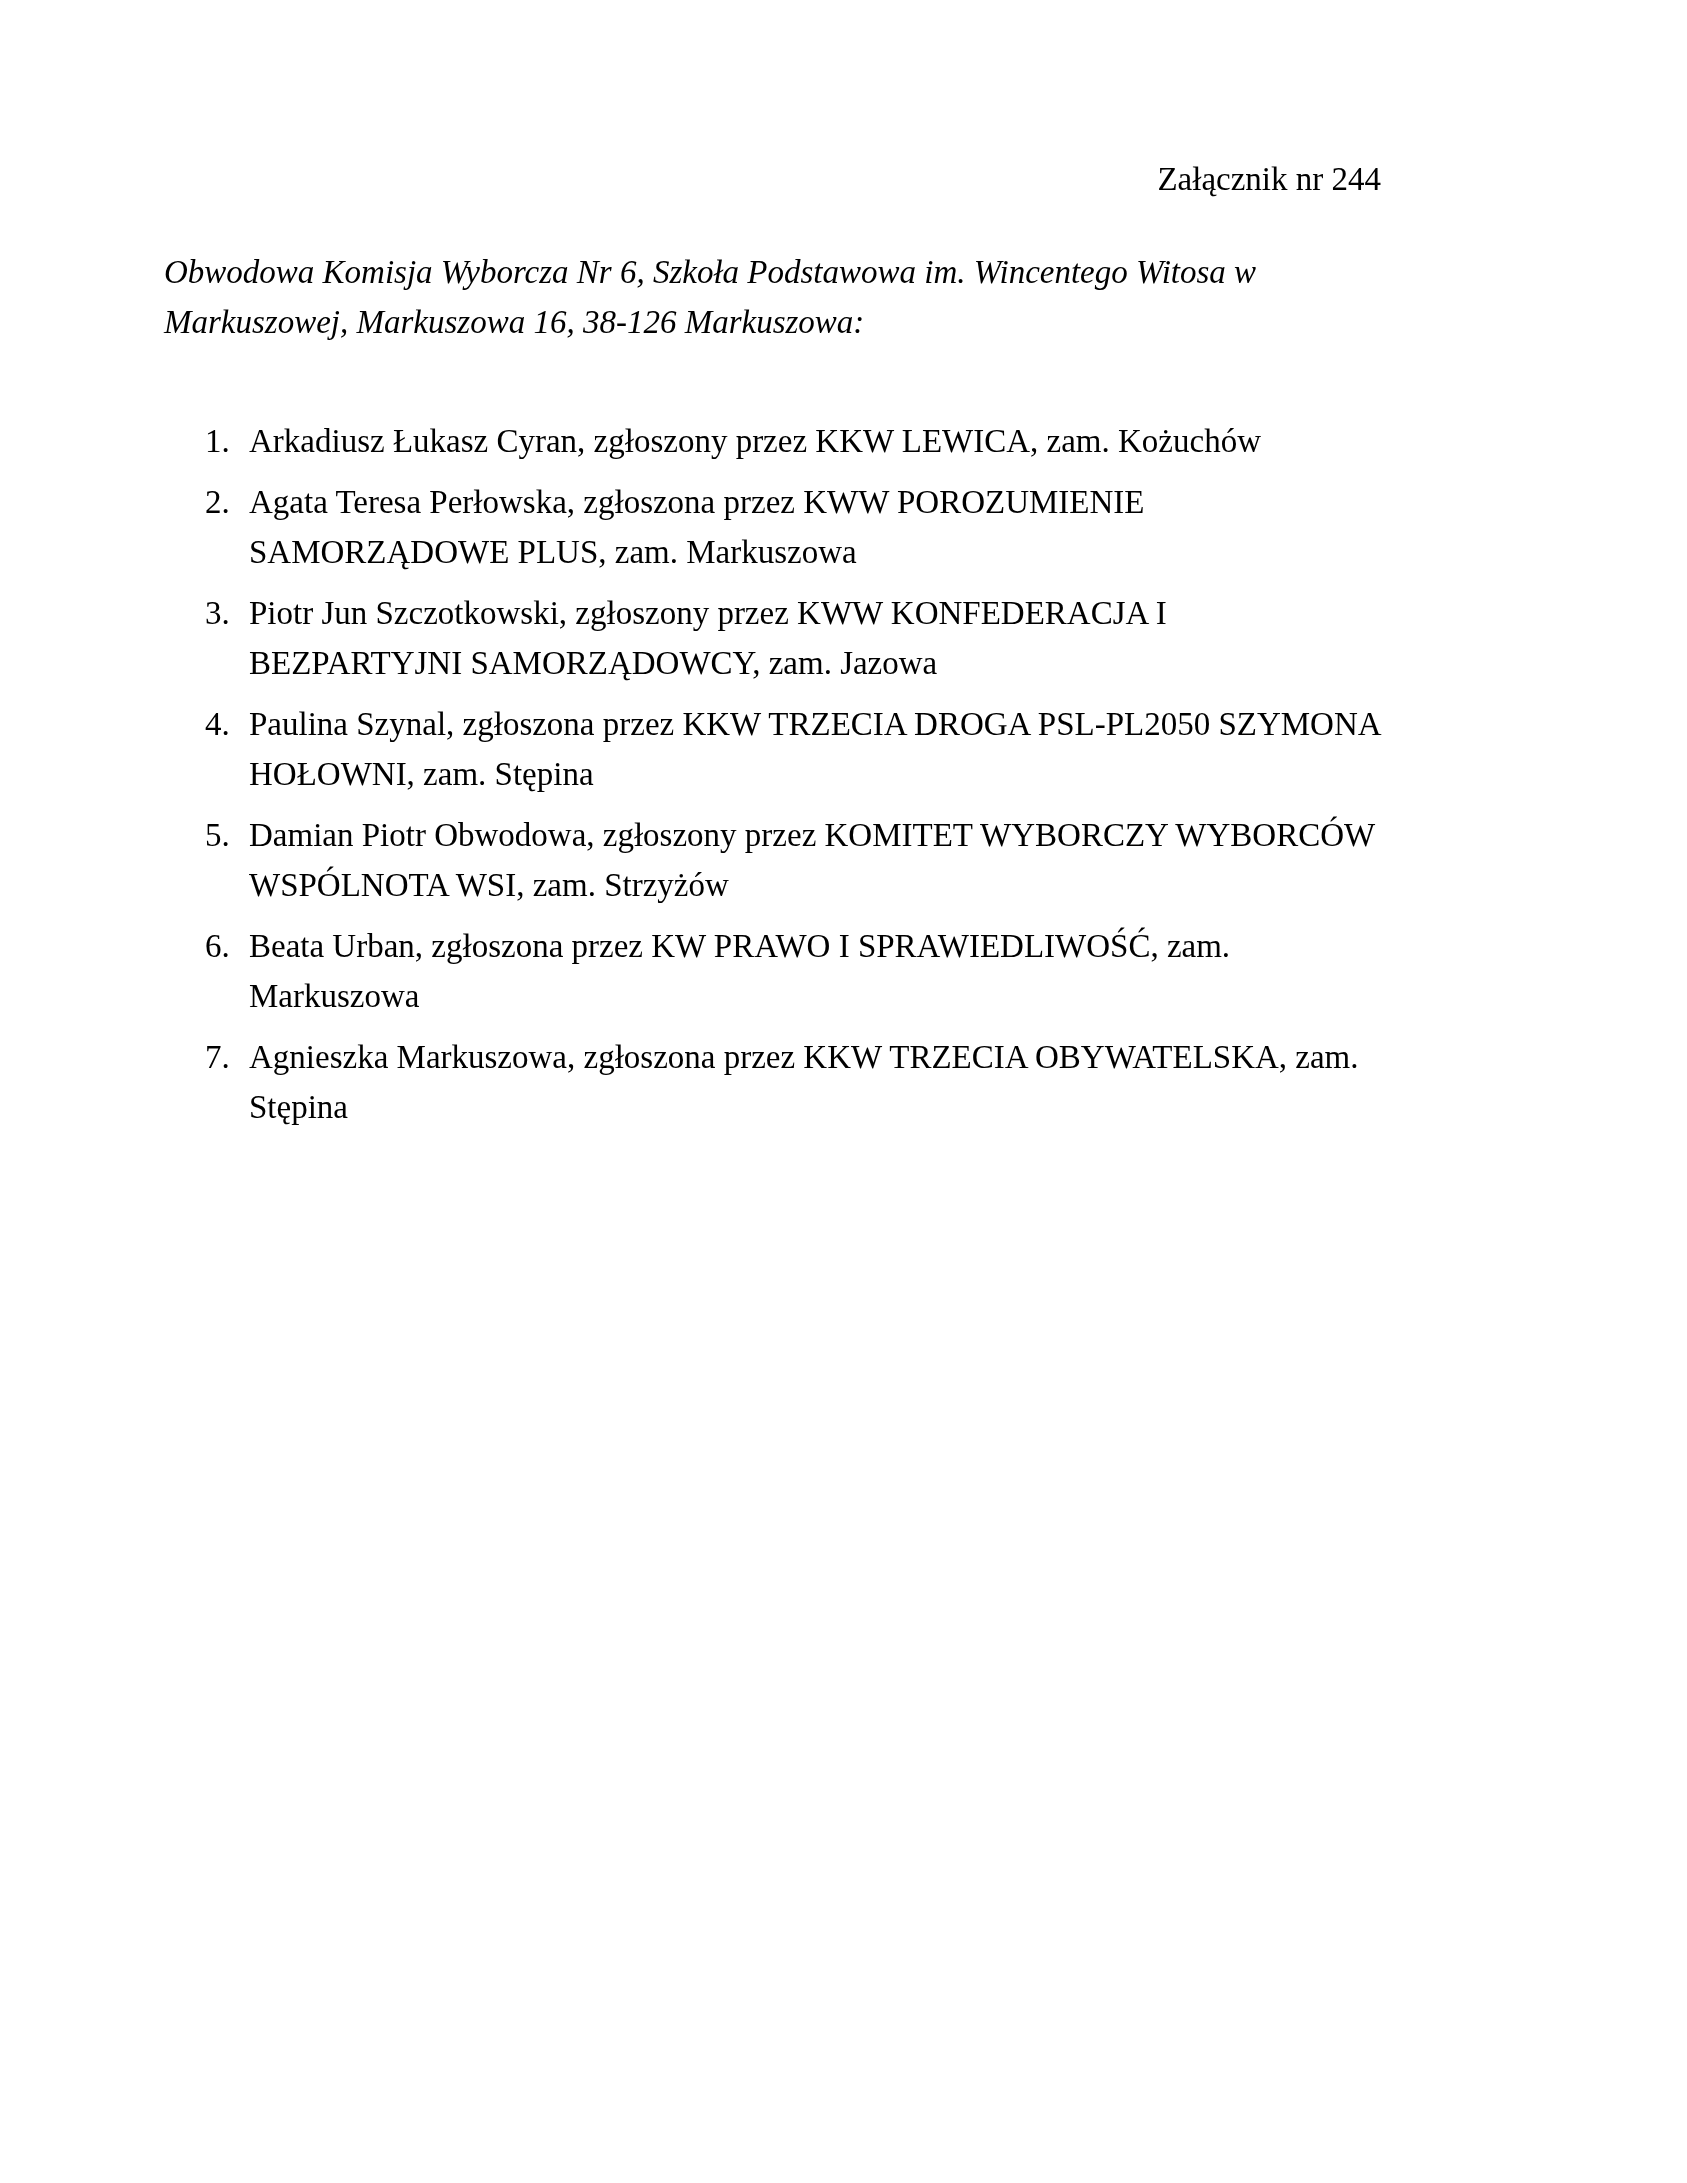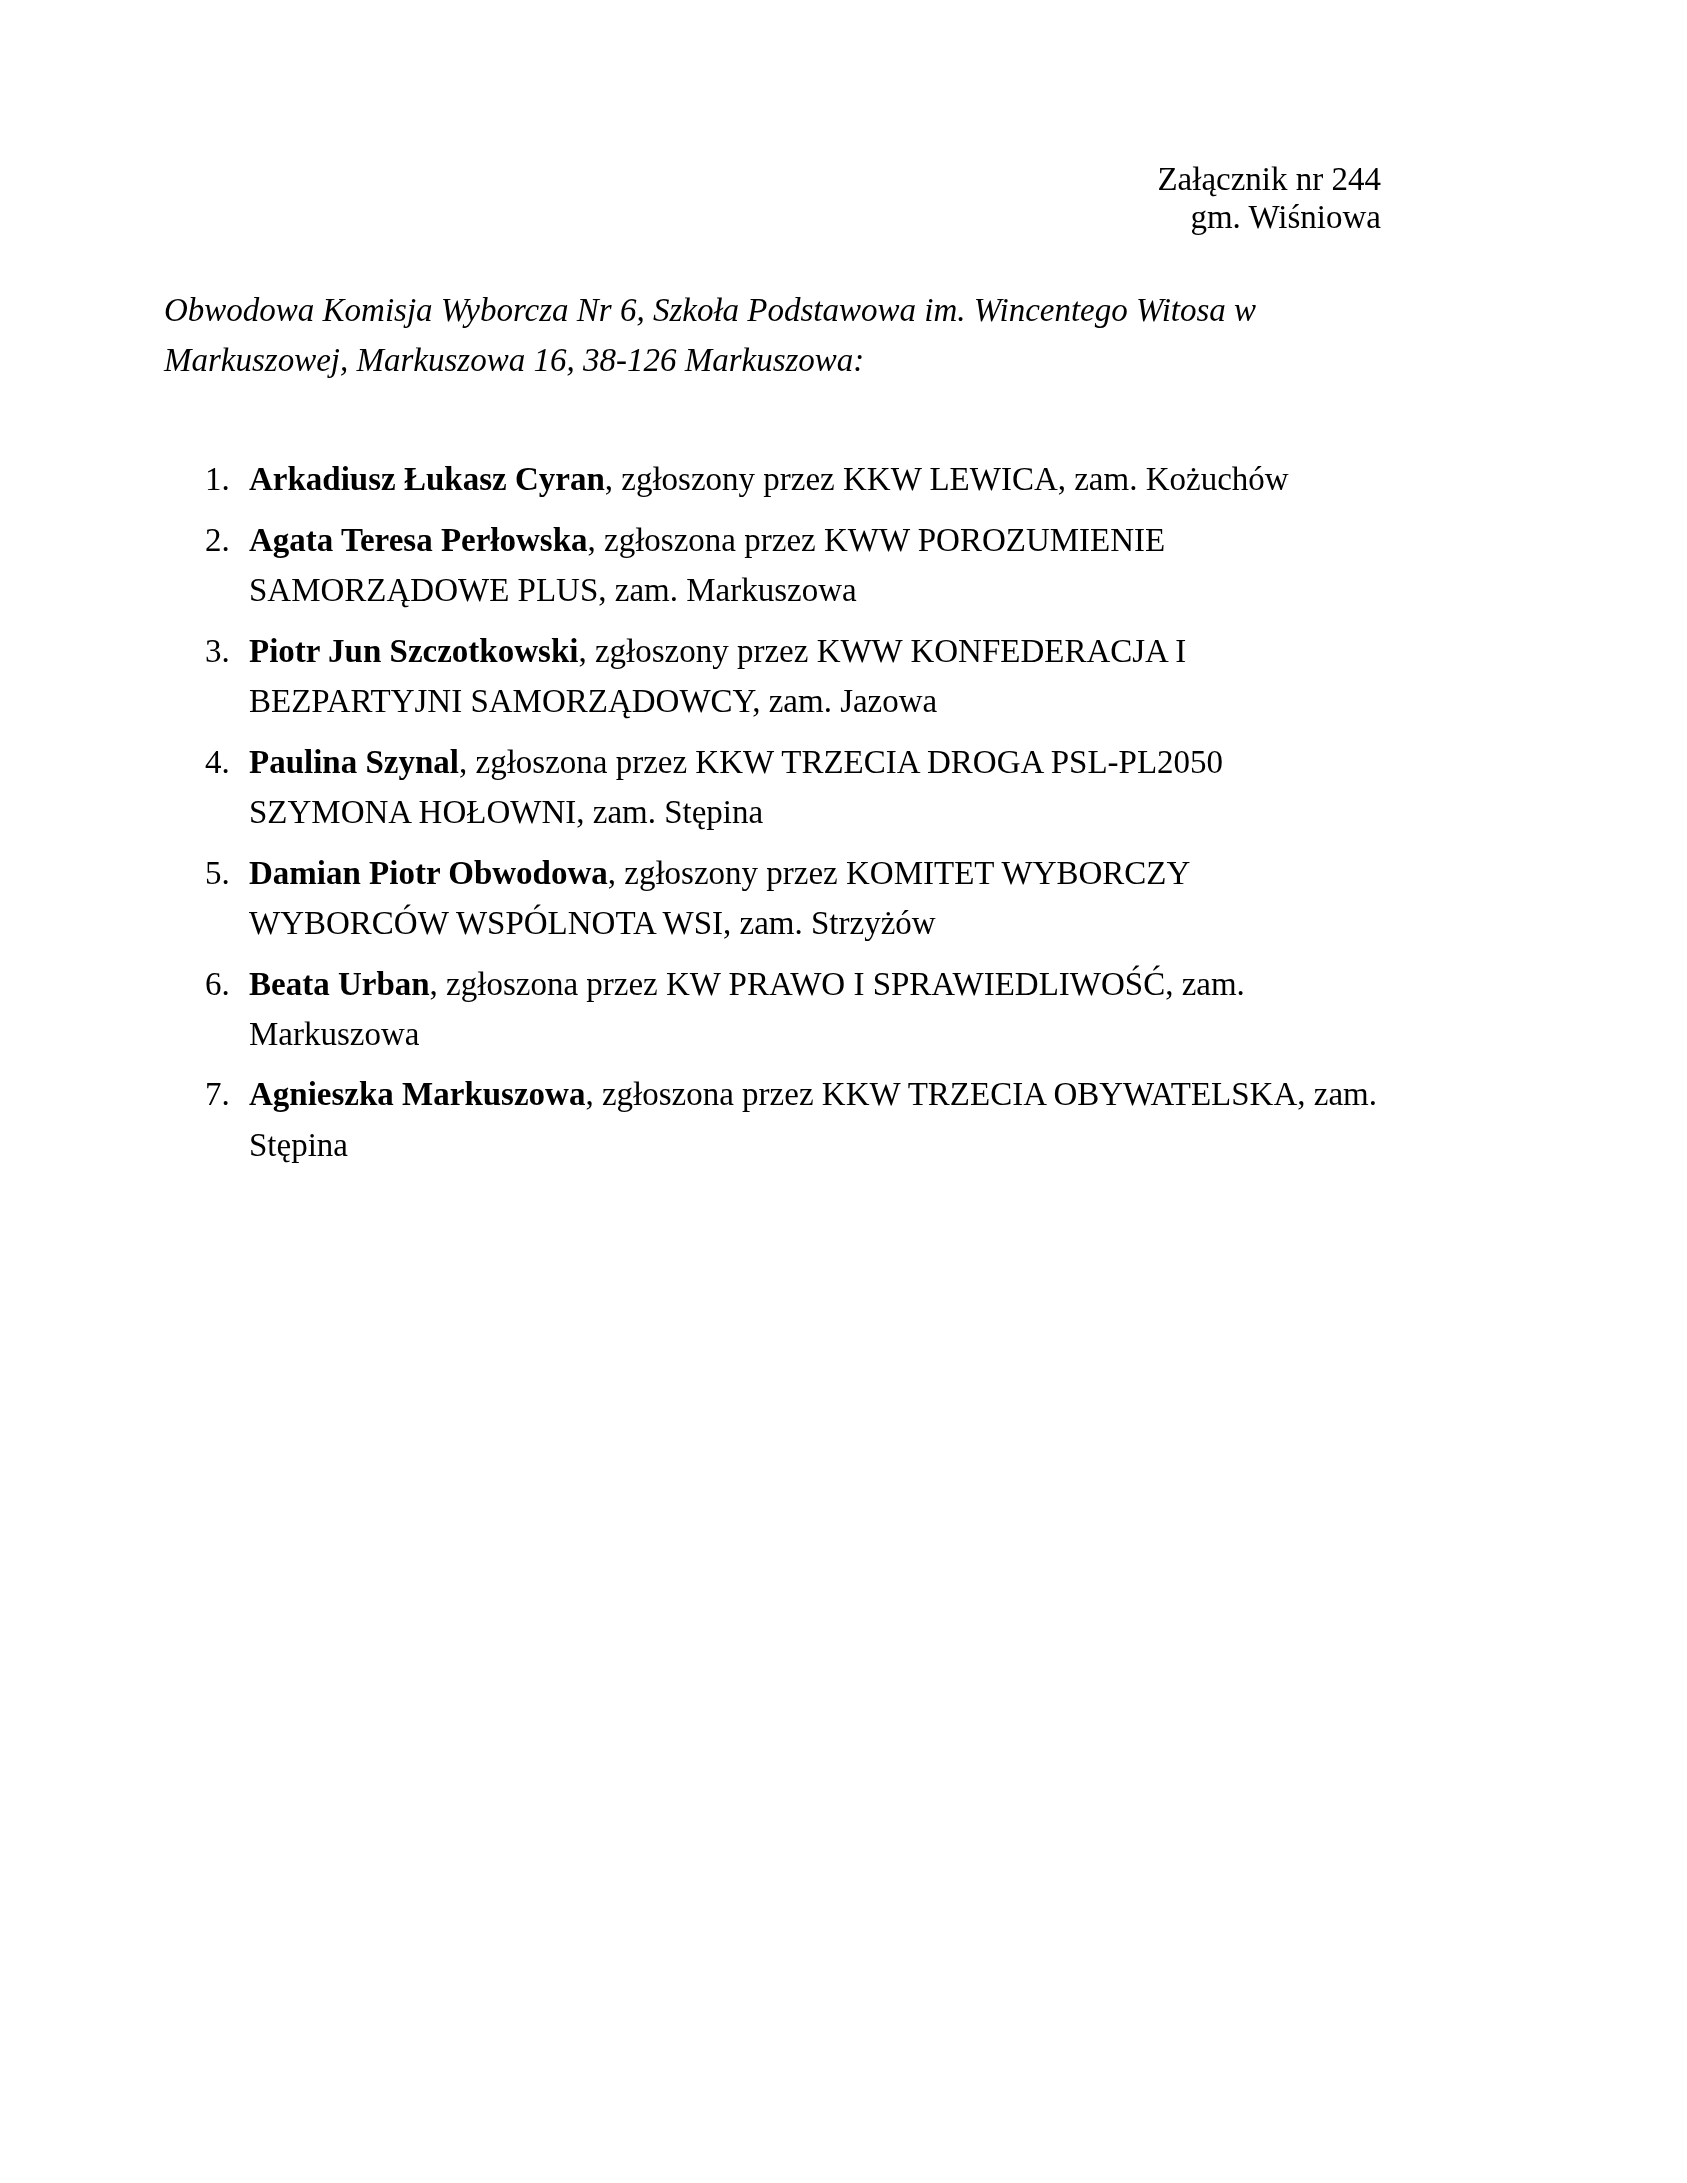--- a/index.html
+++ b/index.html
@@ -37,30 +37,29 @@
     position: relative;
     padding-left: 85px;
     line-height: 1.52;
     margin-bottom: 10.6px;
   }
   ol.member-list .num {
     position: absolute;
     left: 41px;
     top: 0;
   }
-  .member-name { font-weight: bold; text-align: right; }
+  .member-name { font-weight: normal; text-align: right; }
 </style>
 </head>
 <body>
 
 <div class="page">
 
   <div class="doc-header">
     <span class="line">Załącznik nr 244</span>
-    <span class="line">gm. Wiśniowa</span>
   </div>
 
   <p class="intro">Obwodowa Komisja Wyborcza Nr 6, Szkoła Podstawowa im. Wincentego Witosa w Markuszowej, Markuszowa 16, 38-126 Markuszowa:</p>
 
   <ol class="member-list">
     <li>
       <span class="num">1.</span><span class="member-name">Arkadiusz Łukasz Cyran</span><span>, zgłoszony przez KKW LEWICA, zam. Kożuchów</span>
     </li>
     <li>
       <span class="num">2.</span><span class="member-name">Agata Teresa Perłowska</span><span>, zgłoszona przez KWW POROZUMIENIE SAMORZĄDOWE PLUS, zam. Markuszowa</span>

